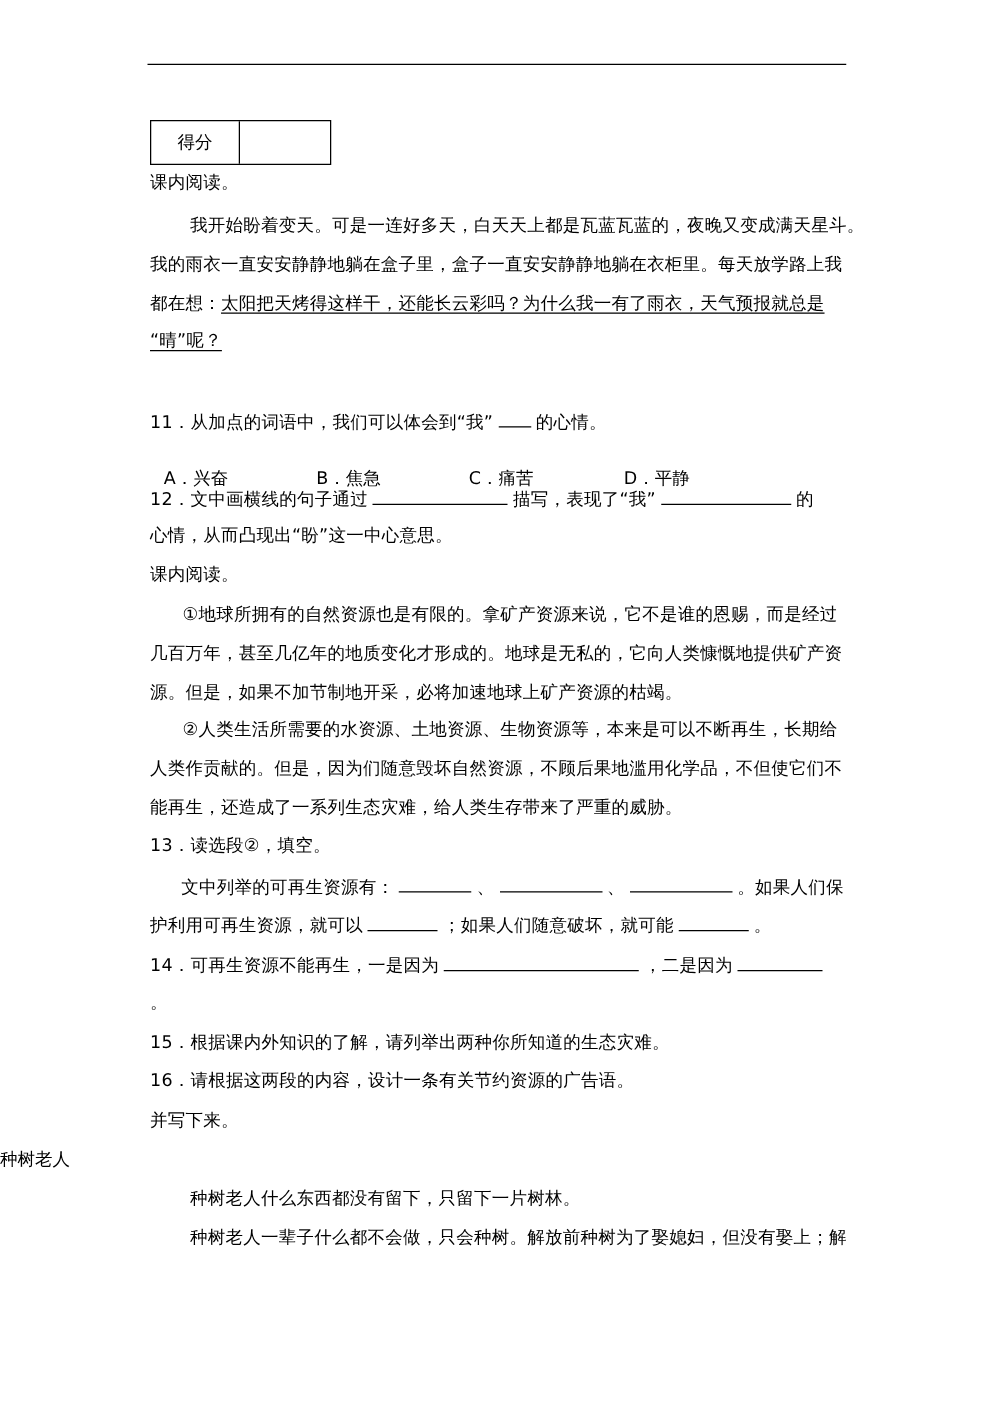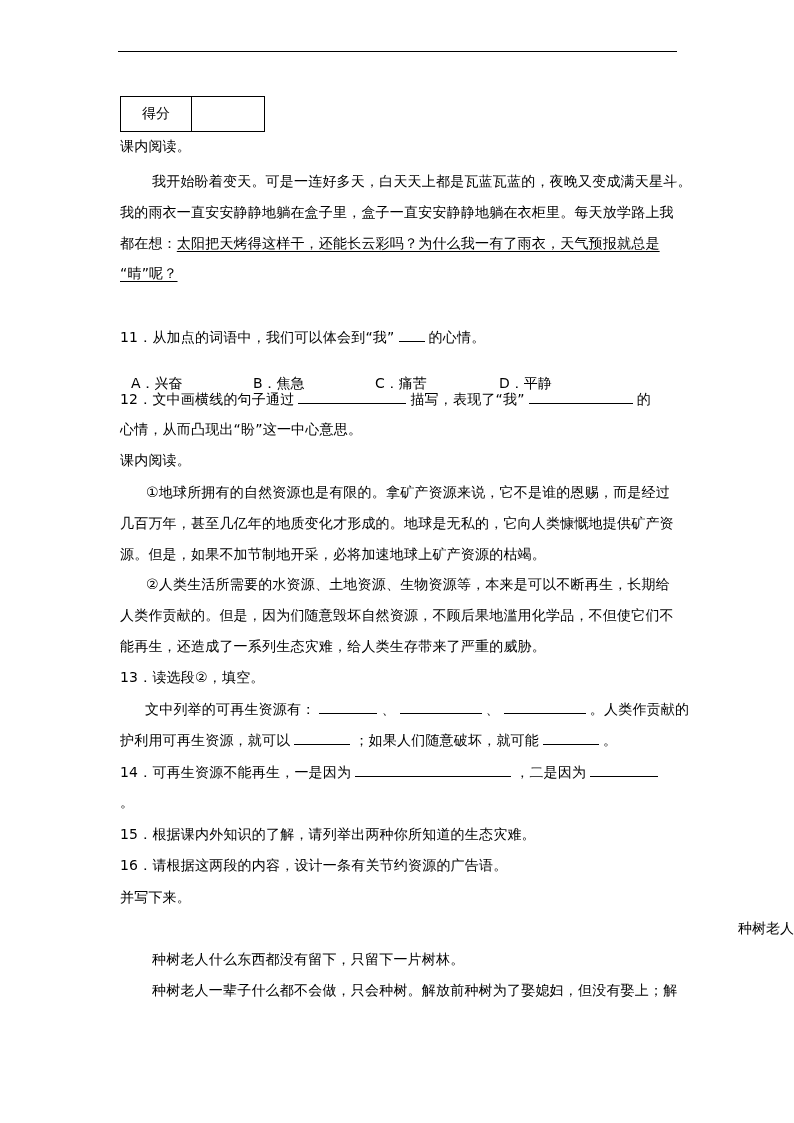--- a/index.html
+++ b/index.html
@@ -12,21 +12,21 @@
   .score-label { width: 70px; border-right: 1px solid #000; display: flex; align-items: center;
                  justify-content: center; font-size: 14px; }
   .score-value { flex: 1; }
   .line { position: absolute; left: 120px; font-size: 14px; line-height: 18px; white-space: nowrap; letter-spacing: 0.2px; }
   .indent { left: 152px; }
   .indent-s { left: 146px; }
   .u { text-decoration: underline; text-underline-offset: 3px; }
   .blank { display: inline-block; border-bottom: 1px solid #000; height: 14px; vertical-align: baseline; margin: 0 4px; }
   .opts { position: absolute; left: 131px; font-size: 14px; line-height: 18px; display: flex; white-space: nowrap; }
   .opts span { display: inline-block; margin-top: 16px; }
-  .title { position: absolute; left: 0; width: 794px; text-align: right; font-size: 14px; line-height: 18px; }
+  .title { position: absolute; left: 0; width: 794px; text-align: left; font-size: 14px; line-height: 18px; }
 </style>
 </head>
 <body>
 
 <div class="page">
   <div class="header-rule"></div>
 
   <div class="score-table">
     <div class="score-label">得分</div>
     <div class="score-value"></div>
@@ -57,21 +57,21 @@
   <div class="line" style="top:451px">课内阅读。</div>
   <div class="line indent-s" style="top:483px">①地球所拥有的自然资源也是有限的。拿矿产资源来说，它不是谁的恩赐，而是经过</div>
   <div class="line" style="top:514px">几百万年，甚至几亿年的地质变化才形成的。地球是无私的，它向人类慷慨地提供矿产资</div>
   <div class="line" style="top:545px">源。但是，如果不加节制地开采，必将加速地球上矿产资源的枯竭。</div>
   <div class="line indent-s" style="top:575px">②人类生活所需要的水资源、土地资源、生物资源等，本来是可以不断再生，长期给</div>
   <div class="line" style="top:606px">人类作贡献的。但是，因为们随意毁坏自然资源，不顾后果地滥用化学品，不但使它们不</div>
   <div class="line" style="top:637px">能再生，还造成了一系列生态灾难，给人类生存带来了严重的威胁。</div>
 
   <div class="line" style="top:668px">13．读选段②，填空。</div>
   <div class="line" style="top:699px; left:145px">
-    <span>文中列举的可再生资源有：</span><span class="blank" style="width:58px"></span><span>、</span><span class="blank" style="width:82px"></span><span>、</span><span class="blank" style="width:82px"></span><span>。人类作贡献的</span>
+    <span>文中列举的可再生资源有：</span><span class="blank" style="width:58px"></span><span>、</span><span class="blank" style="width:82px"></span><span>、</span><span class="blank" style="width:82px"></span><span>。如果人们保</span>
   </div>
   <div class="line" style="top:730px">
     <span>护利用可再生资源，就可以</span><span class="blank" style="width:56px"></span><span>；如果人们随意破坏，就可能</span><span class="blank" style="width:56px"></span><span>。</span>
   </div>
   <div class="line" style="top:762px">
     <span>14．可再生资源不能再生，一是因为</span><span class="blank" style="width:156px"></span><span>，二是因为</span><span class="blank" style="width:68px"></span>
   </div>
   <div class="line" style="top:793px">。</div>
   <div class="line" style="top:825px">15．根据课内外知识的了解，请列举出两种你所知道的生态灾难。</div>
   <div class="line" style="top:856px">16．请根据这两段的内容，设计一条有关节约资源的广告语。</div>

